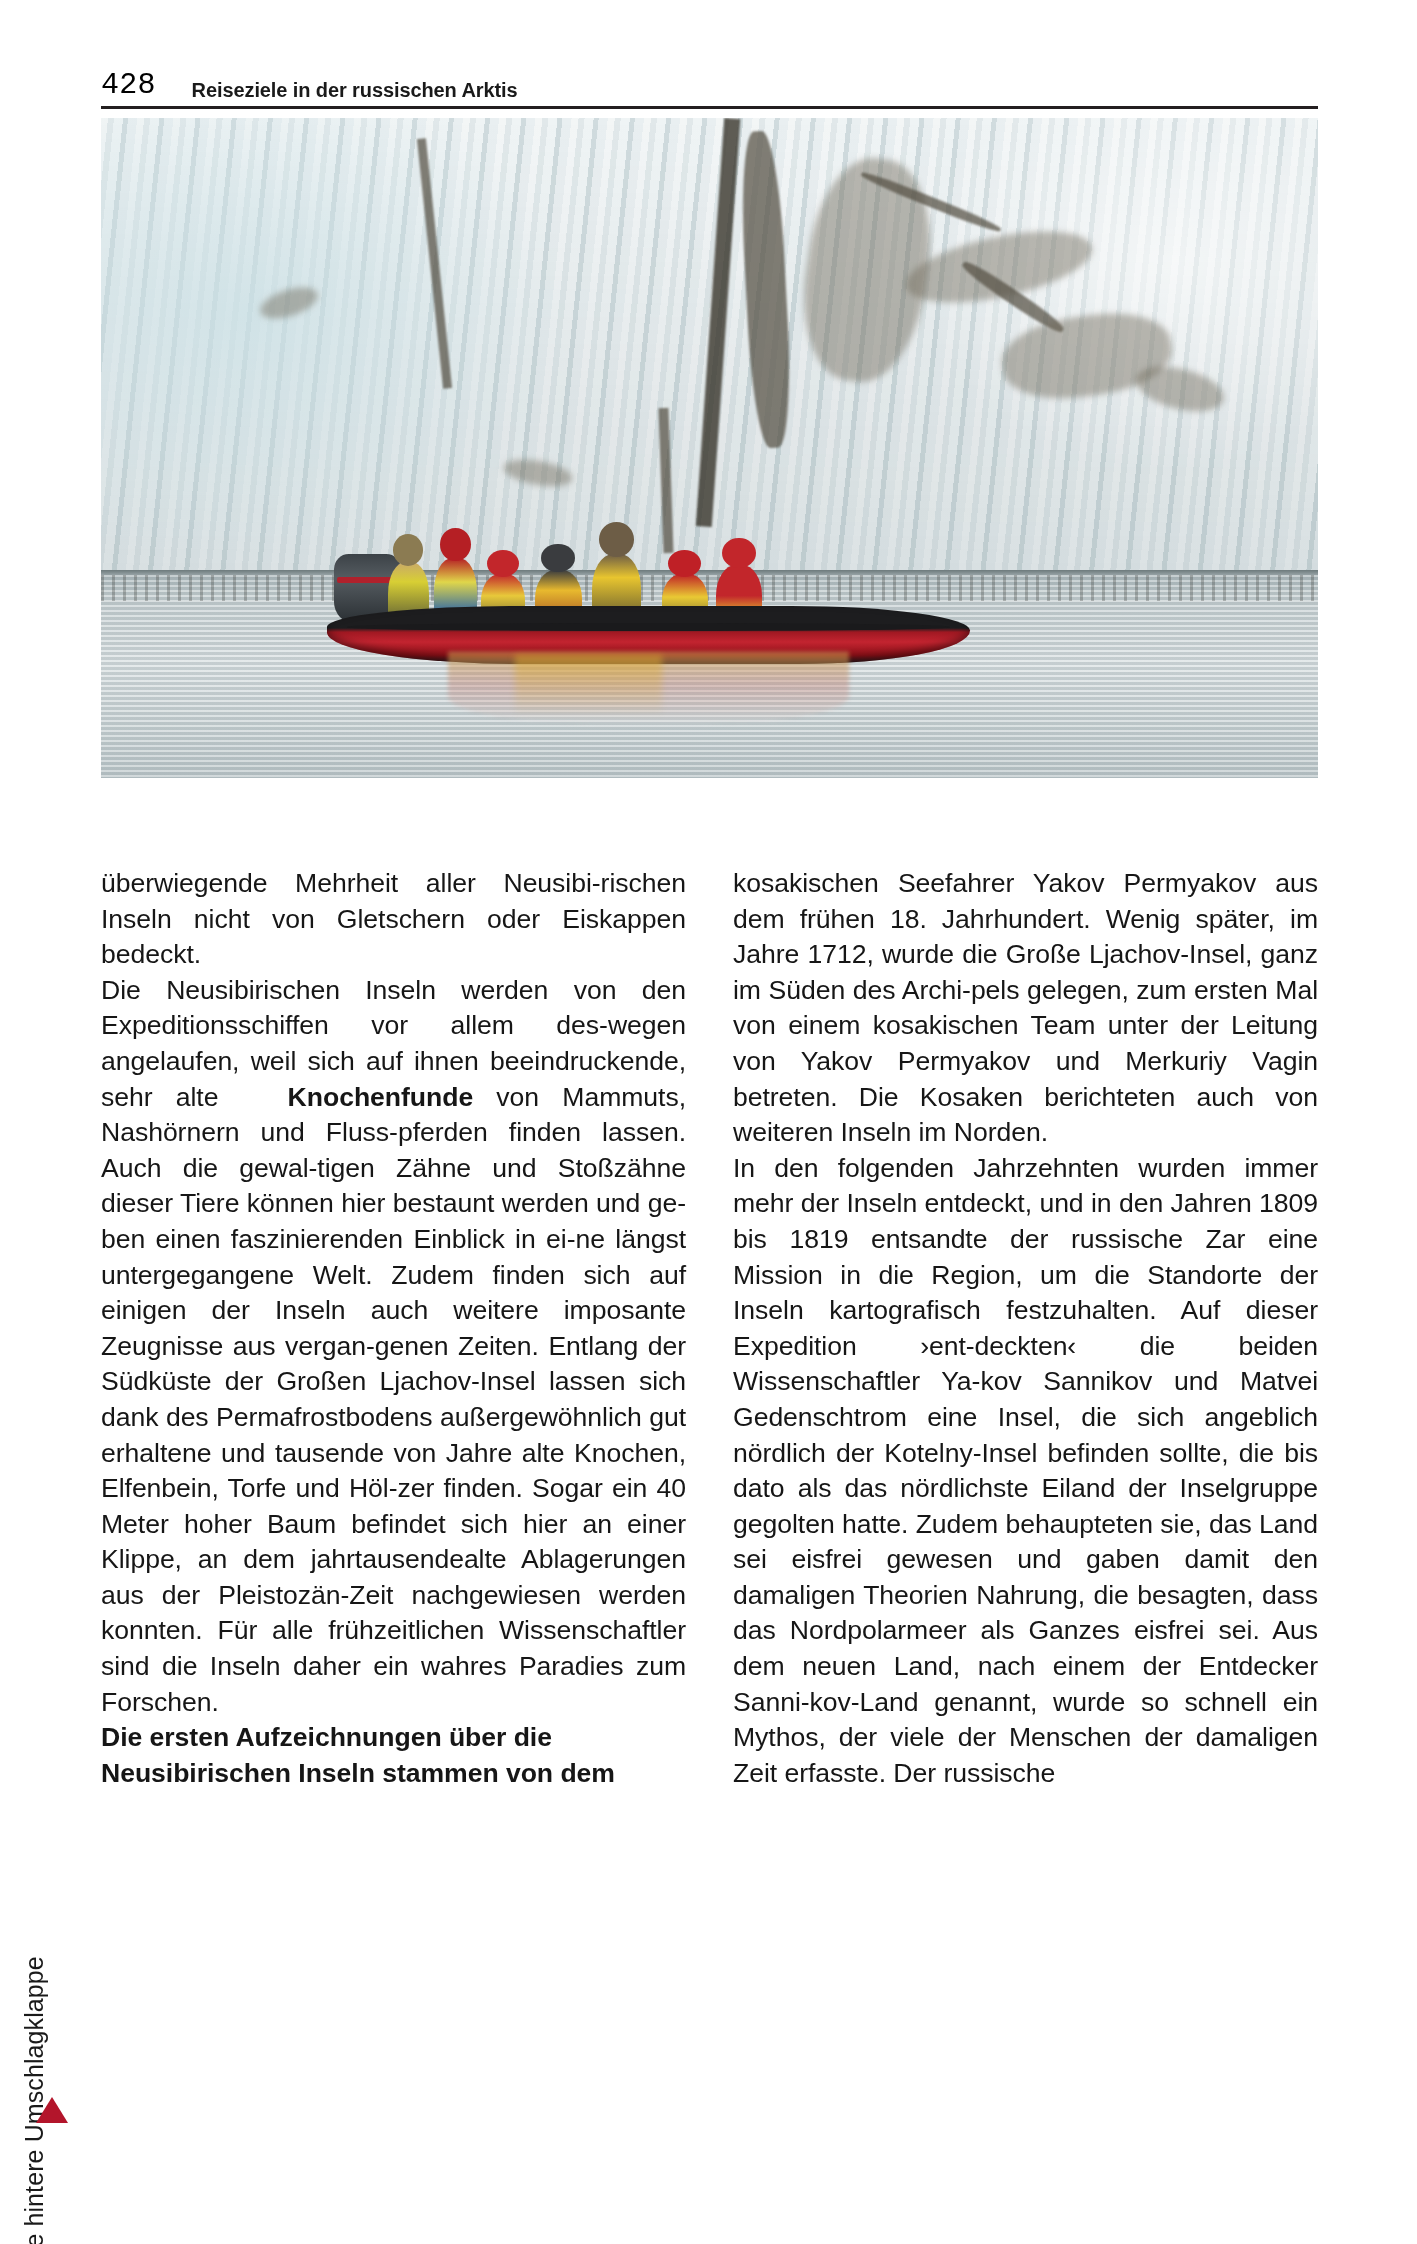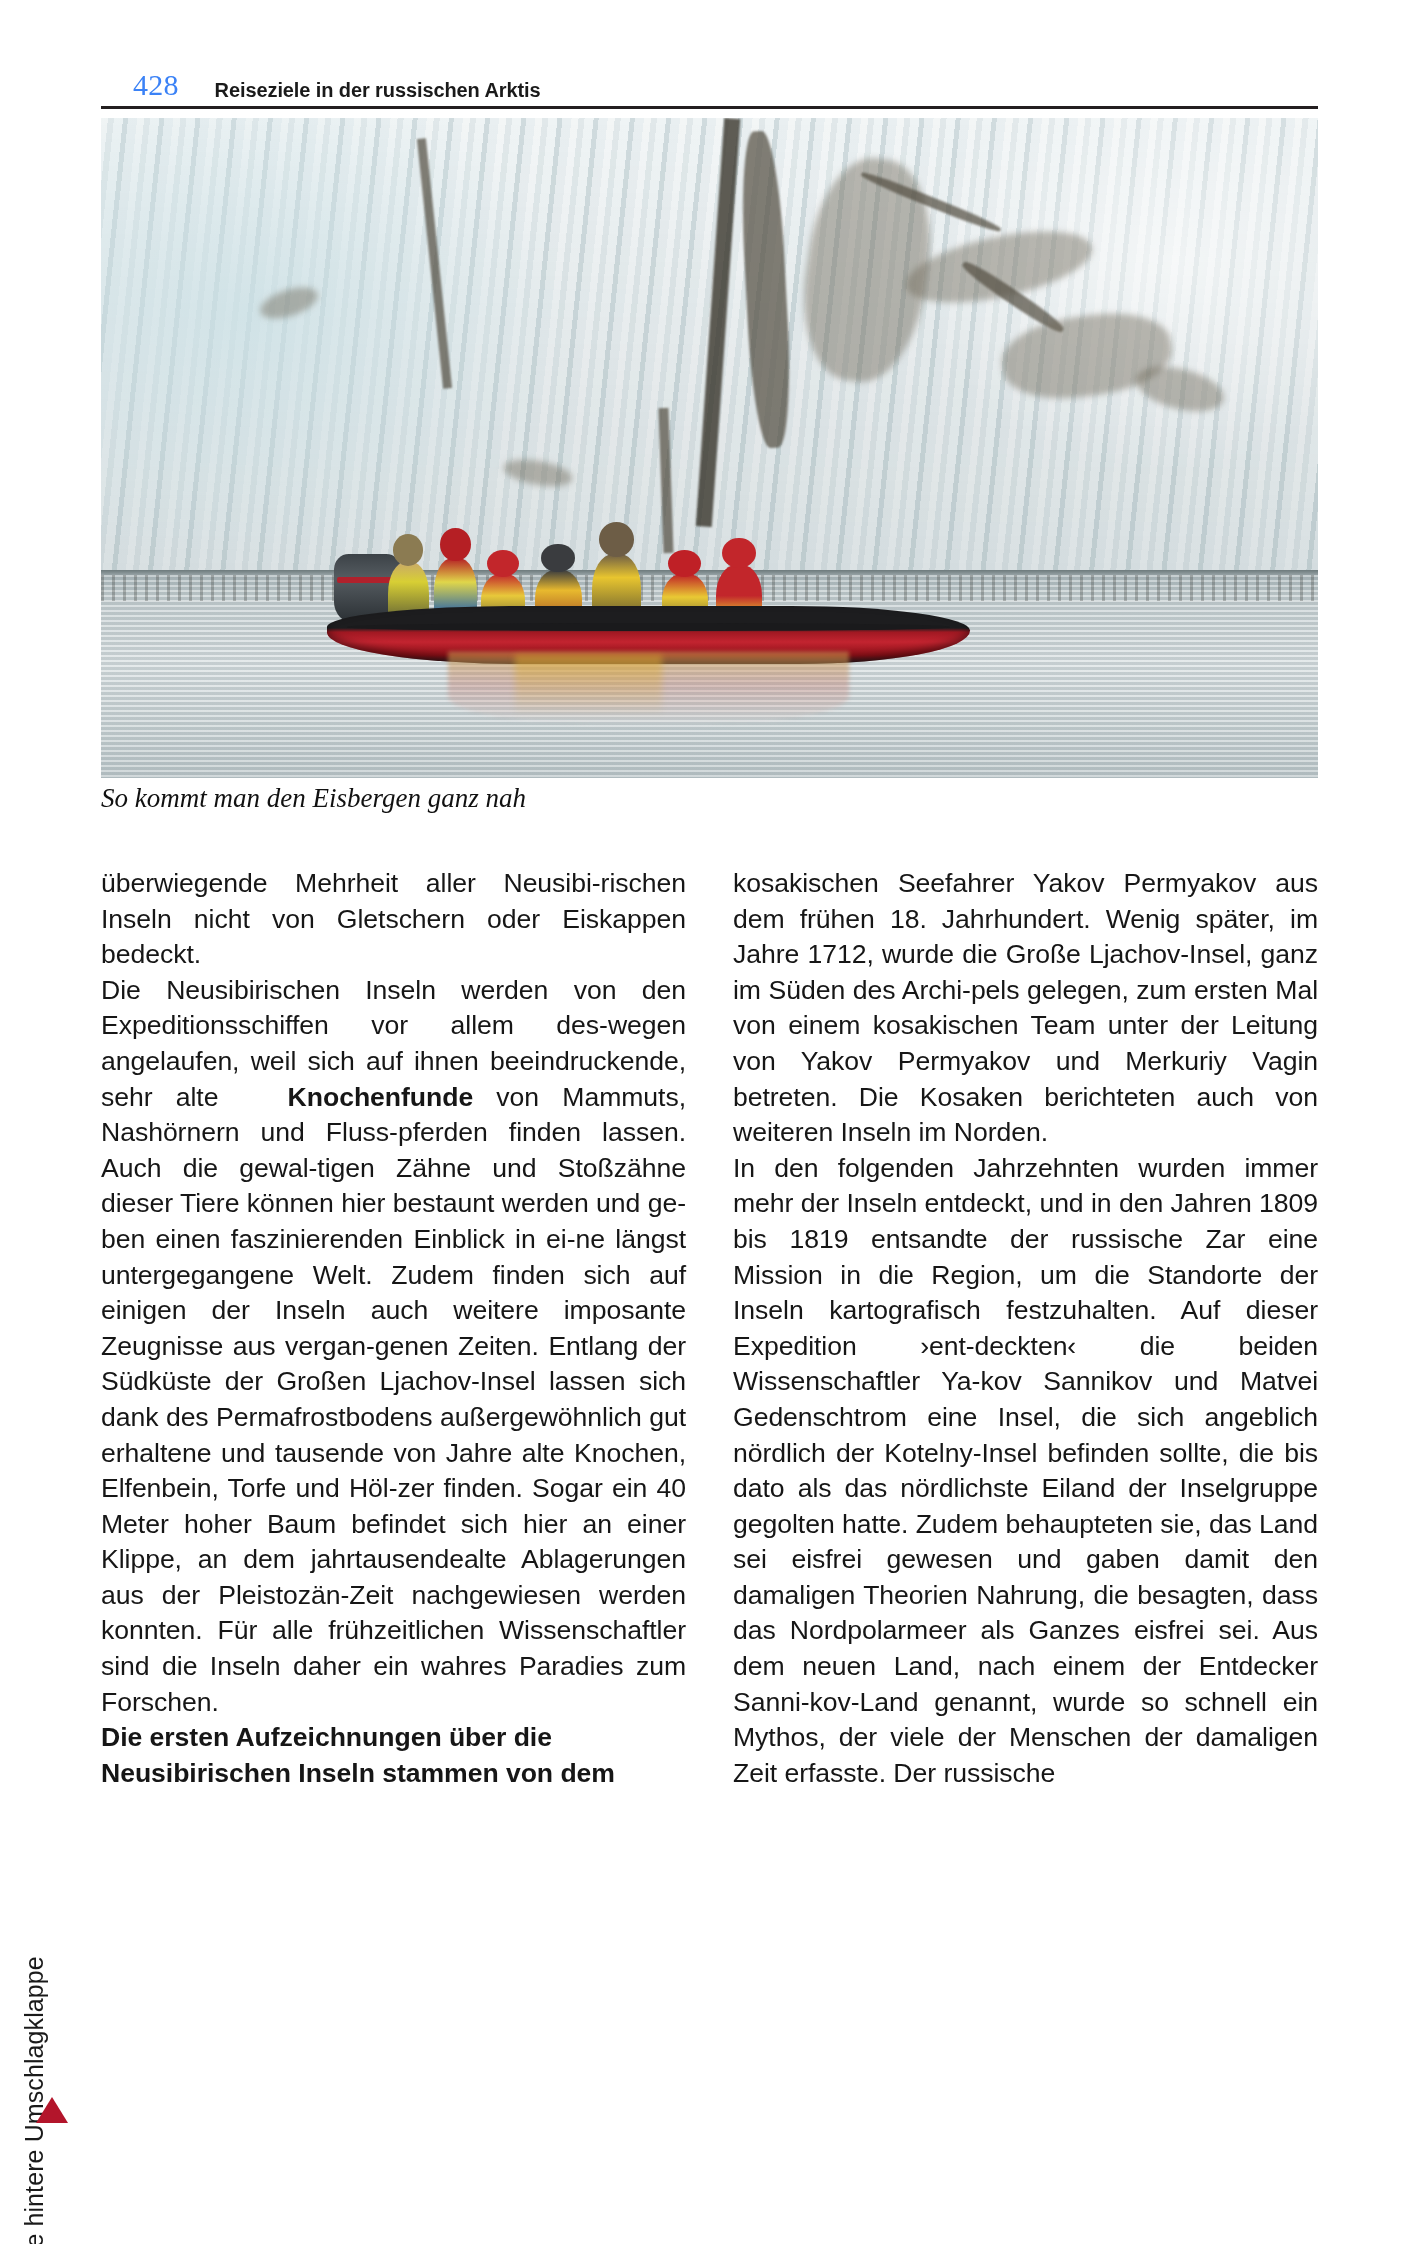--- a/index.html
+++ b/index.html
@@ -24,25 +24,24 @@
     left: 101px;
     top: 58px;
     width: 1216px;
     height: 42px;
     display: flex;
     align-items: flex-end;
   }
   .folio {
     font-size: 30px;
     font-weight: 400;
-    color: #3b82f6;
+    color: #000000;
     letter-spacing: 0.2px;
     line-height: 1;
-    font-family: Liberation Serif, serif;
-    margin-left: 32px;
+    font-family: Liberation Mono, monospace;
   }
   .head-title {
     font-size: 20px;
     font-weight: 700;
     color: #1a1a1a;
     margin-left: 36px;
     line-height: 1;
     letter-spacing: -0.1px;
   }
   .head-rule {
@@ -301,21 +300,20 @@
           </div>
 
         <div class="hull"></div>
         <div class="hull-stripe"></div>
         <div class="reflect"></div>
         <div class="reflect2"></div>
       </div>
     </div>
   </div>
 
-  <div class="caption">So kommt man den Eisbergen ganz nah</div>
 
   <div class="columns">
 
     <div class="col">
       <p><span>überwiegende Mehrheit aller Neusibi-rischen Inseln nicht von Gletschern oder Eiskappen bedeckt.</span></p>
       <p><span>Die Neusibirischen Inseln werden von den Expeditionsschiffen vor allem des-wegen angelaufen, weil sich auf ihnen beeindruckende, sehr alte </span><b>Knochenfunde</b> <span>von Mammuts, Nashörnern und Fluss-pferden finden lassen. Auch die gewal-tigen Zähne und Stoßzähne dieser Tiere können hier bestaunt werden und ge-ben einen faszinierenden Einblick in ei-ne längst untergegangene Welt. Zudem finden sich auf einigen der Inseln auch weitere imposante Zeugnisse aus vergan-genen Zeiten. Entlang der Südküste der Großen Ljachov-Insel lassen sich dank des Permafrostbodens außergewöhnlich gut erhaltene und tausende von Jahre alte Knochen, Elfenbein, Torfe und Höl-zer finden. Sogar ein 40 Meter hoher Baum befindet sich hier an einer Klippe, an dem jahrtausendealte Ablagerungen aus der Pleistozän-Zeit nachgewiesen werden konnten. Für alle frühzeitlichen Wissenschaftler sind die Inseln daher ein wahres Paradies zum Forschen.</span></p>
       <p class="last-line-left"><span>Die ersten Aufzeichnungen über die Neusibirischen Inseln stammen von dem</span></p>
     </div>
 
     <div class="col">

